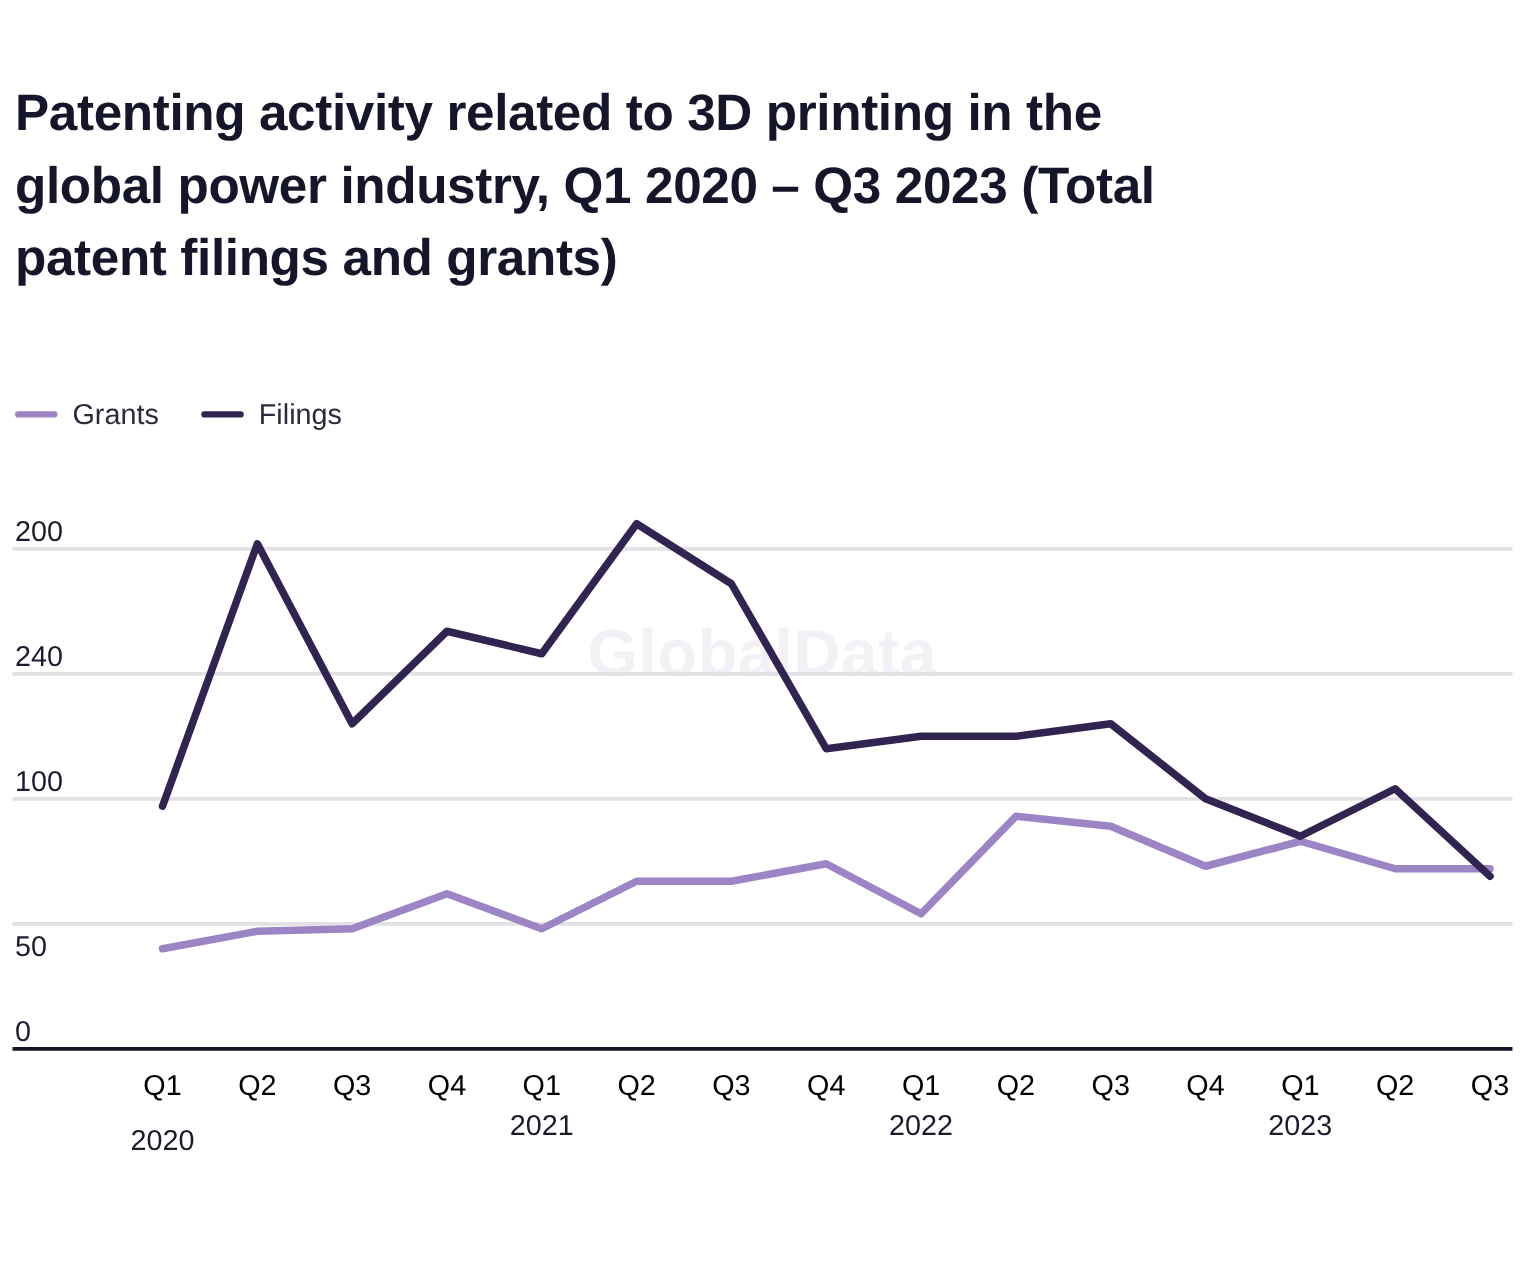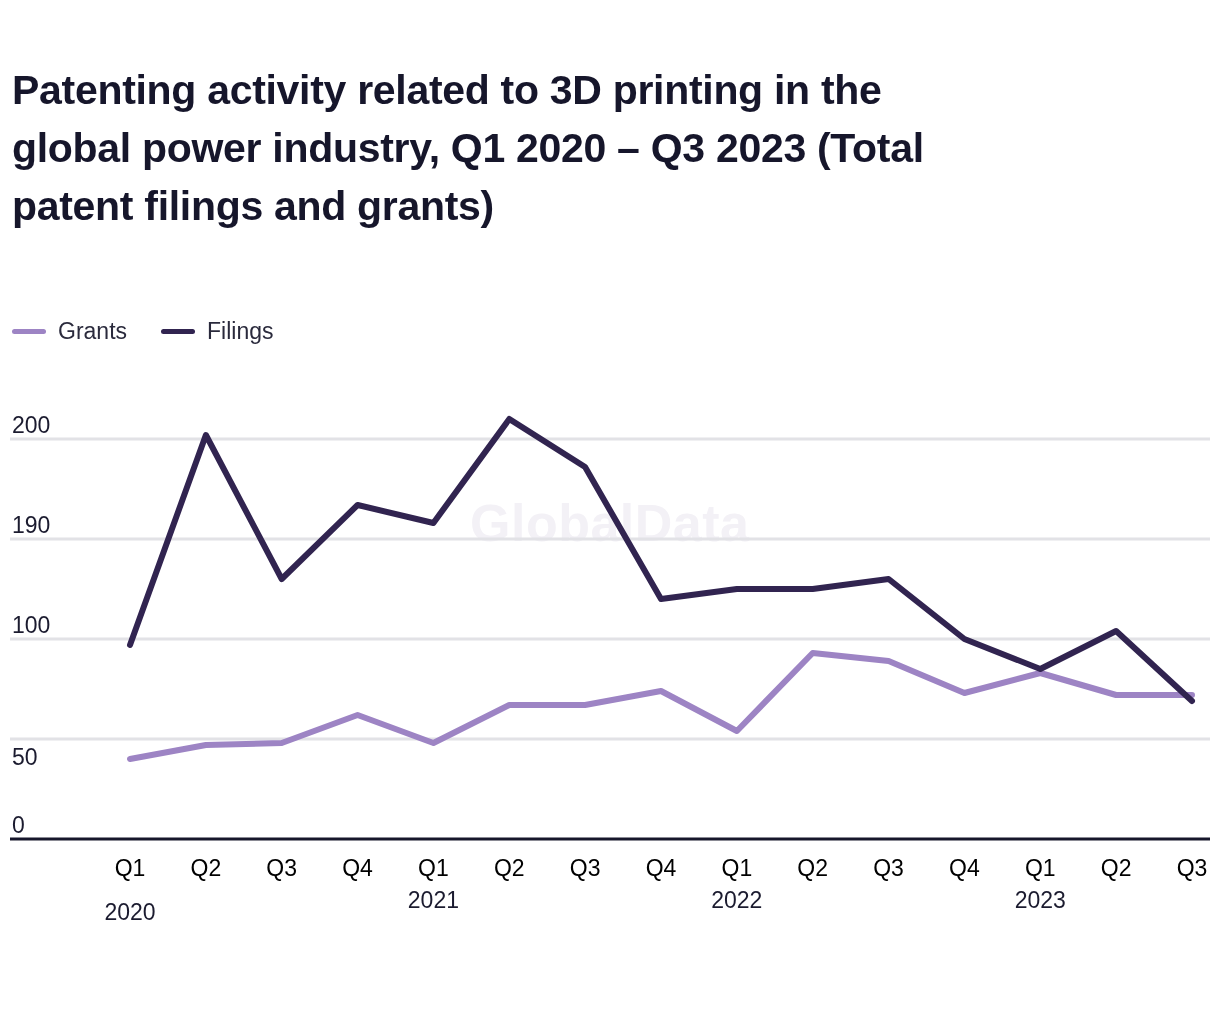--- a/index.html
+++ b/index.html
@@ -161,21 +161,21 @@
           <polyline points="130.0,742.0 205.9,728.0 281.7,726.0 357.6,698.0 433.4,726.0 509.3,688.0 585.1,688.0 661.0,674.0 736.9,714.0 812.7,636.0 888.6,644.0 964.4,676.0 1040.3,656.0 1116.1,678.0 1192.0,678.0" fill="none" stroke="#9d84c4" stroke-width="6" stroke-linejoin="round" stroke-linecap="round"></polyline>
           <polyline points="130.0,628.0 205.9,418.0 281.7,562.0 357.6,488.0 433.4,506.0 509.3,402.0 585.1,450.0 661.0,582.0 736.9,572.0 812.7,572.0 888.6,562.0 964.4,622.0 1040.3,652.0 1116.1,614.0 1192.0,684.0" fill="none" stroke="#312450" stroke-width="6" stroke-linejoin="round" stroke-linecap="round"></polyline>
         </g>
     </svg>
   </div>
 
   <div id="ytick-group">
       <div class="y-tick-label" style="left: 12px; top: 795px;">0</div>
       <div class="y-tick-label" style="left: 12px; top: 695px; margin-top: 32px;">50</div>
       <div class="y-tick-label" style="left: 12px; top: 595px;">100</div>
-      <div class="y-tick-label" style="left: 12px; top: 495px;">190</div>
+      <div class="y-tick-label" style="left: 12px; top: 495px;">240</div>
       <div class="y-tick-label" style="left: 12px; top: 395px;">200</div>
     </div>
   <div id="xtick-group">
       <div class="x-tick-label" style="left: 95px; top: 838px;">Q1</div>
       <div class="x-tick-label" style="left: 170.857px; top: 838px;">Q2</div>
       <div class="x-tick-label" style="left: 246.714px; top: 838px;">Q3</div>
       <div class="x-tick-label" style="left: 322.571px; top: 838px;">Q4</div>
       <div class="x-tick-label" style="left: 398.429px; top: 838px;">Q1</div>
       <div class="x-tick-label" style="left: 474.286px; top: 838px;">Q2</div>
       <div class="x-tick-label" style="left: 550.143px; top: 838px;">Q3</div>

